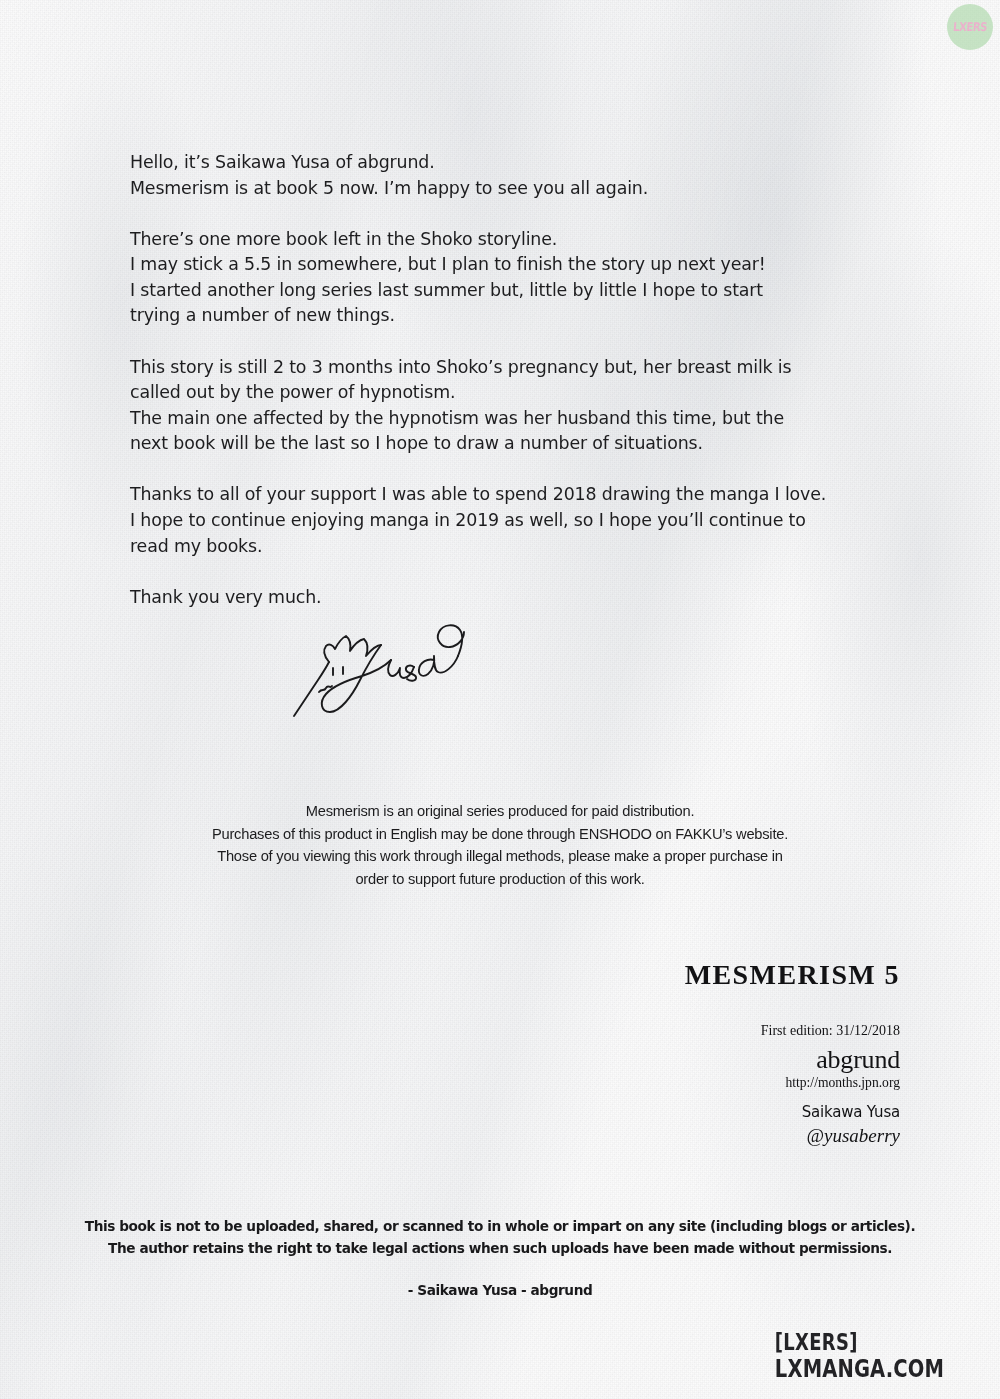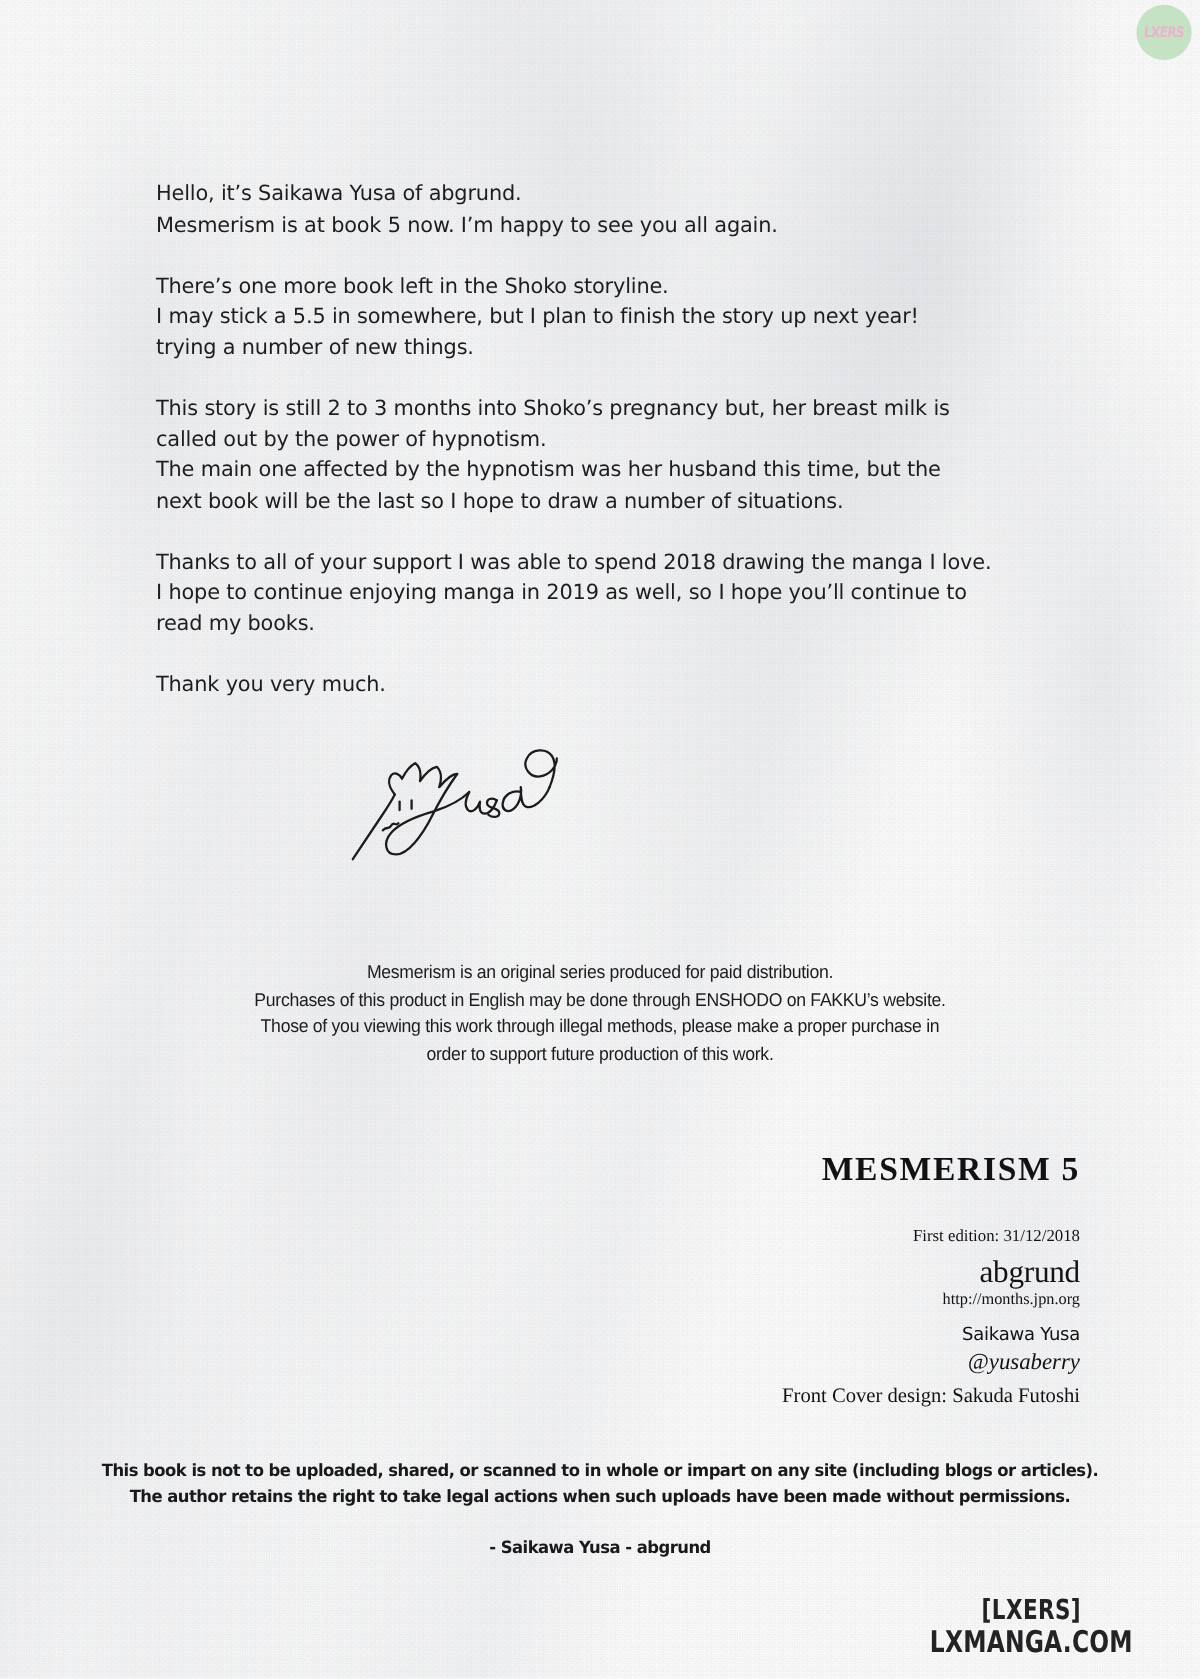--- a/index.html
+++ b/index.html
@@ -184,21 +184,20 @@
     font-weight: bold;
     font-size: 12px;
     letter-spacing: -0.6px;
     transform: scaleX(0.84) skewX(-6deg);
     white-space: nowrap;
   }
 
   .wm-footer {
     right: 32px;
     bottom: 17px;
-    text-align: center;
     color: #232326;
     font-family: "DejaVu Sans", sans-serif;
     font-weight: bold;
   }
   .wm-footer-top {
     font-size: 23px;
     line-height: 26px;
     letter-spacing: 0.4px;
     transform: scaleX(0.78);
     transform-origin: center;
@@ -220,20 +219,21 @@
   <div class="paper-grain"></div>
 
   <div class="layer letter-body">
     <div class="para">
       <span class="line">Hello, it’s Saikawa Yusa of abgrund.</span>
       <span class="line">Mesmerism is at book 5 now. I’m happy to see you all again.</span>
     </div>
     <div class="para">
       <span class="line">There’s one more book left in the Shoko storyline.</span>
       <span class="line">I may stick a 5.5 in somewhere, but I plan to finish the story up next year!</span>
+      <span class="line">I started another long series last summer but, little by little I hope to start</span>
       <span class="line">trying a number of new things.</span>
     </div>
     <div class="para">
       <span class="line">This story is still 2 to 3 months into Shoko’s pregnancy but, her breast milk is</span>
       <span class="line">called out by the power of hypnotism.</span>
       <span class="line">The main one affected by the hypnotism was her husband this time, but the</span>
       <span class="line">next book will be the last so I hope to draw a number of situations.</span>
     </div>
     <div class="para">
       <span class="line">Thanks to all of your support I was able to spend 2018 drawing the manga I love.</span>
@@ -283,21 +283,20 @@
     <span class="line">order to support future production of this work.</span>
   </div>
 
   <div class="layer colophon">
     <div class="colophon-title">MESMERISM 5</div>
     <div class="colophon-edition">First edition: 31/12/2018</div>
     <div class="colophon-circle">abgrund</div>
     <div class="colophon-url">http://months.jpn.org</div>
     <div class="colophon-author">Saikawa Yusa</div>
     <div class="colophon-handle">@yusaberry</div>
-    <div class="colophon-cover">Front Cover design:  Sakuda Futoshi</div>
   </div>
 
   <div class="layer warning">
     <span class="line">This book is not to be uploaded, shared, or scanned to in whole or impart on any site (including blogs or articles).</span>
     <span class="line">The author retains the right to take legal actions when such uploads have been made without permissions.</span>
     <span class="credit">- Saikawa Yusa  - abgrund</span>
   </div>
 
   <div class="layer wm-badge" style="background: rgb(169, 215, 166);">
     <span class="wm-badge-text" style="color: rgb(229, 138, 180);">LXERS</span>

